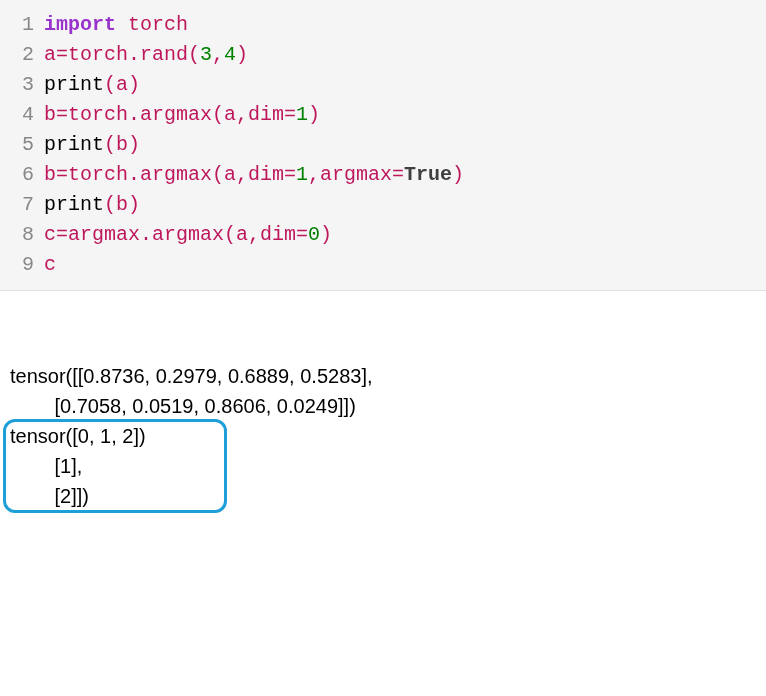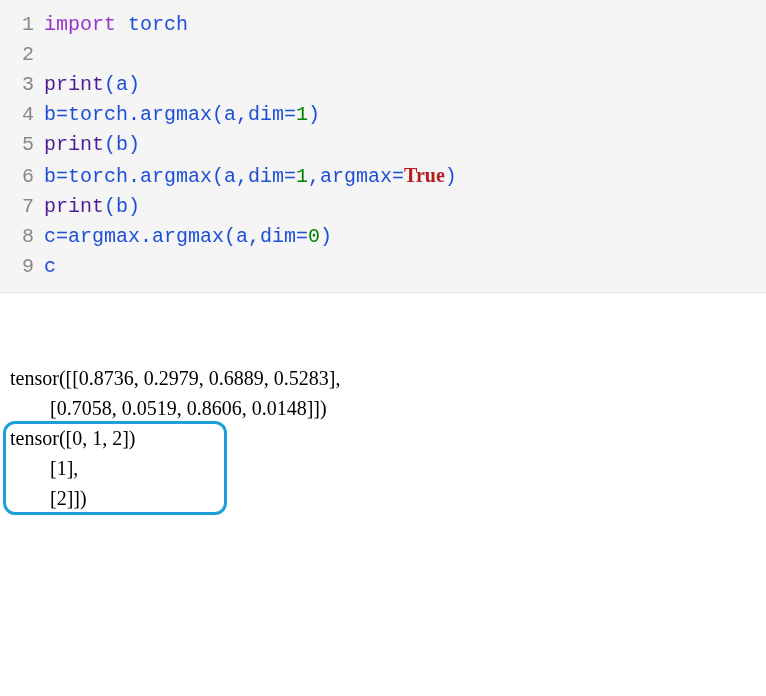--- a/index.html
+++ b/index.html
@@ -23,48 +23,49 @@
       color: #888;
       text-align: right;
       width: 34px;
       padding-right: 10px;
       user-select: none;
       flex-shrink: 0;
     }
     .code-content {
       white-space: pre;
     }
-    .kw-import { color: #9933cc; font-weight: normal; }
-    .kw-func { color: #4c1d95; }
+    .kw-import { color: #9933cc; font-weight: bold; }
+    .kw-func { color: #000000; }
     .kw-number { color: #008000; }
-    .kw-bool { color: #b91c1c; font-weight: bold; font-family: Liberation Serif, serif; }
-    .kw-text { color: #1d4ed8; text-align: right; }
+    .kw-bool { color: #404040; font-weight: bold; }
+    .kw-text { color: #be185d; text-align: right; }
     .output-block {
       padding: 10px 19px 10px 10px;
       white-space: pre;
-      font-family: Liberation Serif, serif;
+      font-family: Liberation Sans, sans-serif;
       position: relative;
     }
     .highlight-box {
       position: absolute;
       border: 3px solid #1e9fd8;
       border-radius: 12px;
       pointer-events: none;
     }
   </style>
 </head>
 <body>
 
 <div class="code-block" id="code-block">
     <div class="code-line">
       <span class="line-number">1</span>
       <span class="code-content"><span class="kw-import">import</span><span class="kw-text"> </span><span class="kw-text">torch</span></span>
     </div>
     <div class="code-line">
       <span class="line-number">2</span>
+      <span class="code-content"><span class="kw-text">a=torch.rand(</span><span class="kw-number">3</span><span class="kw-text">,</span><span class="kw-number">4</span><span class="kw-text">)</span></span>
     </div>
     <div class="code-line">
       <span class="line-number">3</span>
       <span class="code-content"><span class="kw-func">print</span><span class="kw-text">(a)</span></span>
     </div>
     <div class="code-line">
       <span class="line-number">4</span>
       <span class="code-content"><span class="kw-text">b=torch.argmax(a,dim=</span><span class="kw-number">1</span><span class="kw-text">)</span></span>
     </div>
     <div class="code-line">
@@ -83,13 +84,13 @@
       <span class="line-number">8</span>
       <span class="code-content"><span class="kw-text">c=argmax.argmax(a,dim=</span><span class="kw-number">0</span><span class="kw-text">)</span></span>
     </div>
     <div class="code-line">
       <span class="line-number">9</span>
       <span class="code-content"><span class="kw-text">c</span></span>
     </div>
   </div>
 <div class="output-block" id="output-block">
   <div class="highlight-box" id="highlight-box" style="left: 3px; top: 128px; width: 218px; height: 88px;"></div>
-<div>tensor([[0.8736, 0.2979, 0.6889, 0.5283],</div><div>        [0.7058, 0.0519, 0.8606, 0.0148]])</div><div>tensor([0, 1, 2])</div><div>        [1],</div><div>        [2]])</div></div>
+<div>tensor([[0.8736, 0.2979, 0.6889, 0.5283],</div><div>        [0.7058, 0.0519, 0.8606, 0.0249]])</div><div>tensor([0, 1, 2])</div><div>        [1],</div><div>        [2]])</div></div>
 
 </body></html>

